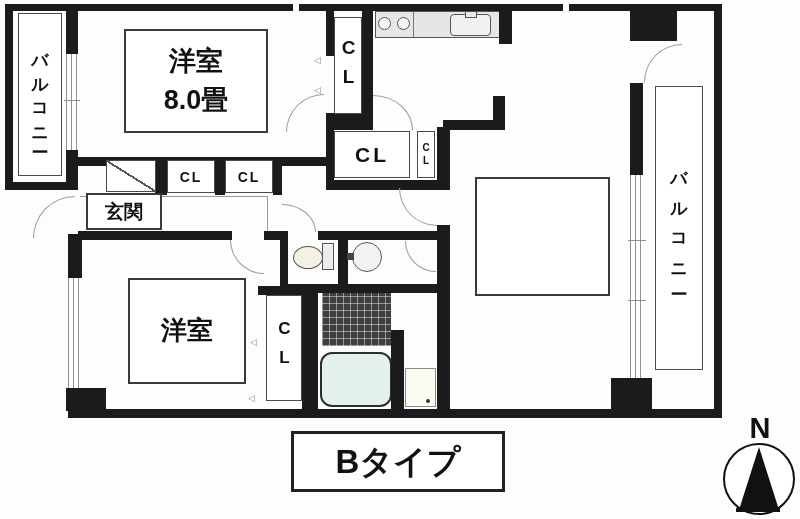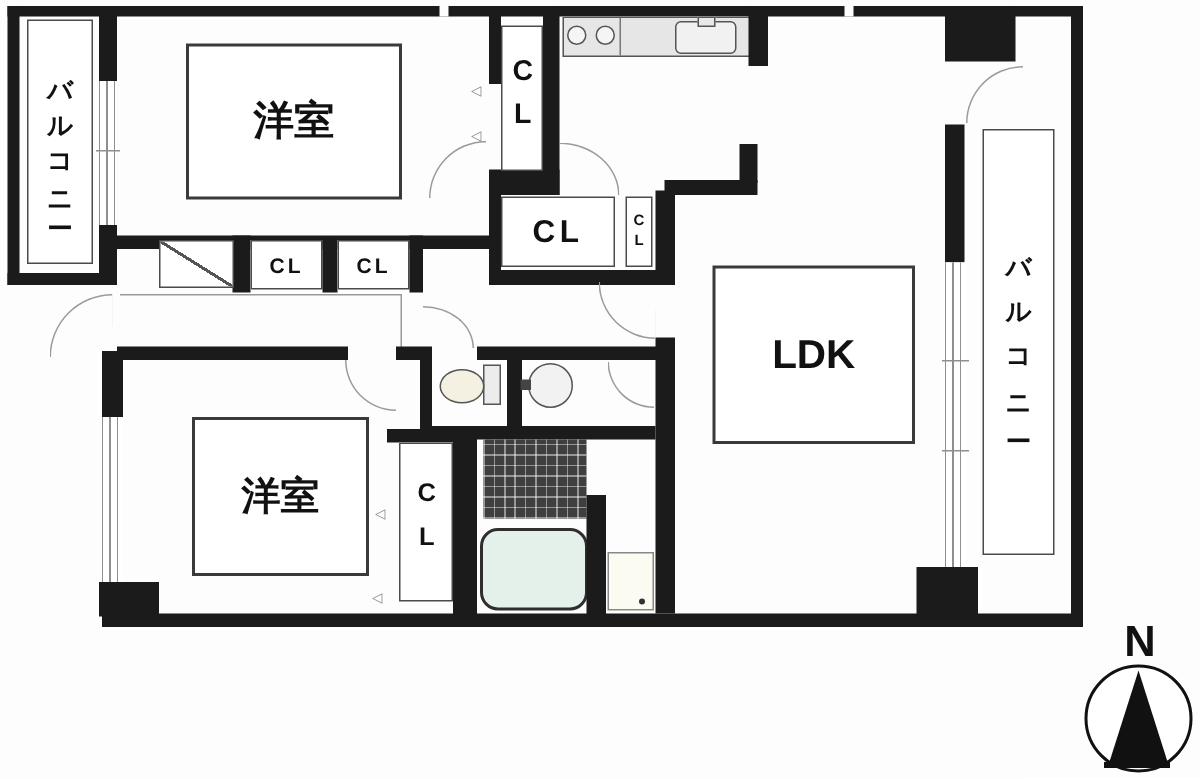--- a/index.html
+++ b/index.html
@@ -46,20 +46,21 @@
   </div>
 
   <div class="w" style="left:68px;top:234px;width:14px;height:44px;"></div>
   <div class="winV" style="left:68px;top:278px;width:14px;height:110px;"></div>
   <div class="w" style="left:66px;top:388px;width:40px;height:23px;"></div>
   <div class="arc tl" style="left:33px;top:196px;width:42px;height:42px;"></div>
 
   <div class="w" style="left:78px;top:157px;width:252px;height:9px;"></div>
   <div class="box" style="left:124px;top:29px;width:144px;height:104px;font-size:27px;">
     <span>洋室</span>
+    <span>8.0畳</span>
   </div>
   <div class="arc tl" style="left:286px;top:94px;width:38px;height:38px;"></div>
 
   <div class="w" style="left:326px;top:4px;width:8px;height:52px;"></div>
   <div class="w" style="left:326px;top:113px;width:47px;height:17px;"></div>
   <div class="w" style="left:362px;top:4px;width:11px;height:126px;"></div>
   <div class="thinbox" style="left:334px;top:17px;width:28px;height:97px;">
     <span class="vtext" style="font-size:19px;letter-spacing:8px;">CL</span>
   </div>
   <div class="fold" style="left:314px;top:56px;">◁</div>
@@ -94,20 +95,23 @@
   <div class="thinbox" style="left:167px;top:160px;width:48px;height:33px;">
     <span style="font-size:14px;letter-spacing:2px;">CL</span>
   </div>
   <div class="w" style="left:215px;top:159px;width:10px;height:36px;"></div>
   <div class="thinbox" style="left:225px;top:160px;width:48px;height:33px;">
     <span style="font-size:14px;letter-spacing:2px;">CL</span>
   </div>
   <div class="w" style="left:273px;top:157px;width:9px;height:38px;"></div>
 
   <div class="abs" style="left:80px;top:196px;width:188px;height:36px;border-top:1px solid #999;border-right:1px solid #999;"></div>
+  <div class="box" style="left:86px;top:193px;width:76px;height:37px;font-size:19px;">
+    <span>玄関</span>
+  </div>
 
   <div class="w" style="left:78px;top:231px;width:154px;height:9px;"></div>
   <div class="w" style="left:264px;top:231px;width:24px;height:9px;"></div>
   <div class="arc bl" style="left:230px;top:240px;width:34px;height:34px;"></div>
   <div class="box" style="left:128px;top:278px;width:118px;height:106px;font-size:26px;">
     <span>洋室</span>
   </div>
   <div class="w" style="left:258px;top:286px;width:58px;height:9px;"></div>
   <div class="thinbox" style="left:266px;top:295px;width:36px;height:106px;">
     <span class="vtext" style="font-size:17px;letter-spacing:10px;">CL</span>
@@ -129,34 +133,36 @@
   <div class="w" style="left:302px;top:289px;width:16px;height:122px;"></div>
   <div class="fix" style="left:322px;top:293px;width:69px;height:53px;background-color:var(--tile);
        background-image:repeating-linear-gradient(0deg,rgba(255,255,255,.45) 0 1px,transparent 1px 7px),repeating-linear-gradient(90deg,rgba(255,255,255,.45) 0 1px,transparent 1px 7px);"></div>
   <div class="fix" style="left:320px;top:352px;width:72px;height:55px;border:2px solid #2e2e2e;border-radius:12px;background:var(--bathtub);"></div>
   <div class="w" style="left:391px;top:330px;width:13px;height:80px;"></div>
   <div class="fix" style="left:405px;top:368px;width:31px;height:39px;border:1.5px solid #888;background:#fbfbf2;"></div>
   <div class="fix" style="left:426px;top:399px;width:4px;height:4px;border-radius:50%;background:#333;"></div>
 
   <div class="arc bl" style="left:399px;top:188px;width:38px;height:38px;"></div>
   <div class="box" style="left:475px;top:177px;width:135px;height:119px;font-size:27px;">
-    <span>LDK</span>
   </div>
 
   <div class="w" style="left:630px;top:4px;width:47px;height:37px;"></div>
   <div class="arc tl" style="left:644px;top:44px;width:38px;height:38px;"></div>
   <div class="w" style="left:630px;top:83px;width:13px;height:92px;"></div>
   <div class="winV" style="left:630px;top:175px;width:14px;height:203px;"></div>
   <div class="tick" style="left:628px;top:240px;width:18px;height:1px;"></div>
   <div class="tick" style="left:628px;top:300px;width:18px;height:1px;"></div>
   <div class="w" style="left:611px;top:378px;width:41px;height:33px;"></div>
   <div class="thinbox" style="left:655px;top:86px;width:48px;height:284px;">
     <span class="vtext" style="font-size:17px;letter-spacing:12px;">バルコニー</span>
   </div>
 
+  <div class="box" style="left:291px;top:431px;width:214px;height:61px;font-size:33px;font-weight:600;border-width:3px;border-color:#222;">
+    <span>Bタイプ</span>
+  </div>
 
   <div class="abs" style="left:743px;top:412px;width:34px;height:32px;font-size:29px;font-weight:bold;text-align:center;">N</div>
   <div class="abs" style="left:723px;top:443px;width:72px;height:72px;border:2.5px solid #111;border-radius:50%;background:#fff;">
     <div style="width:100%;height:100%;background:#111;clip-path:polygon(50% 3%,79% 94%,21% 94%);"></div>
   </div>
   <div class="abs" style="left:736px;top:508px;width:44px;height:4px;background:#111;"></div>
 
 </div>
 
 </body></html>

